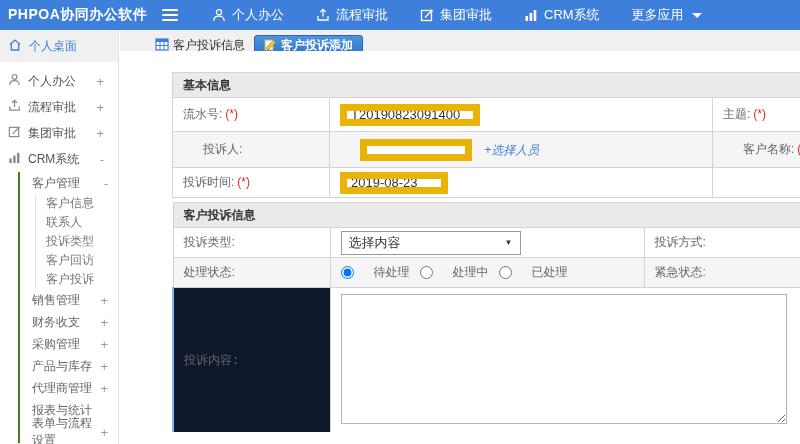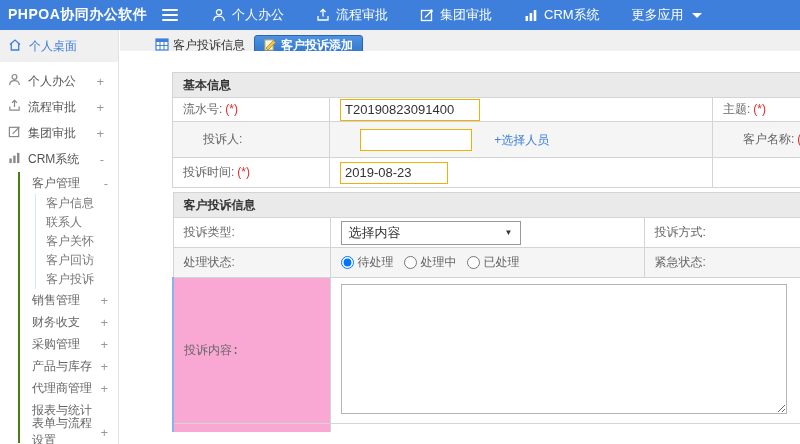--- a/index.html
+++ b/index.html
@@ -38,34 +38,34 @@
 
   
   .main { position:absolute; top:51px; left:120px; width:680px; height:381px; background:#fff; overflow:hidden; }
   .formwrap { margin:21px 0 0 52px; width:1100px; }
   table { border-collapse:collapse; table-layout:fixed; width:1100px; color:#666; font-size:12px; }
   td { border:1px solid #d4d4d4; padding:0 10px; vertical-align:middle; }
   tr.sec td { background:#eaeaea; color:#333; font-weight:bold; height:25px; }
   tr.alt td { background:#f5f5f5; }
   .req { color:#e02b2b; margin-left:3px; }
   .t2 { margin-top:4px; }
-  input[type=text] { height:22px; border:1px solid #eab308; padding:1px 4px; font-size:13px; color:#333; font-family:inherit; background:#fff; }
+  input[type=text] { height:22px; border:7px solid #eab308; padding:1px 4px; font-size:13px; color:#333; font-family:inherit; background:#fff; }
   .inp-serial { width:140px; }
   .inp-date { width:108px; }
   .inp-disabled { width:112px; background:#e8e8e8; border-color:#adadad; }
-  .link { color:#3d7fdb; text-decoration:none; margin-left:19px; cursor:pointer; }
+  .link { color:#3d7fdb; text-decoration:none; margin-left:9px; cursor:pointer;font-style:italic; }
   .selectbox { width:180px; height:24px; border:1px solid #999; background:#fff; display:inline-flex; align-items:center; justify-content:space-between; padding:0 7px; color:#333; font-size:13px; cursor:pointer;gap:48px; }
   .selectbox .sel-caret { font-size:8px; color:#333; }
   .radios { display:flex; align-items:center; gap:10px; color:#666; }
-  .radios label { display:inline-flex; align-items:center; gap:4px; cursor:pointer; }
+  .radios label { display:inline-flex; align-items:center; gap:20px; cursor:pointer; }
   .radios input { cursor:pointer; }
   textarea { width:446px; height:130px; border:1px solid #b5b5b5; margin:6px 0; resize:both; font-family:inherit; }
-  tr.bluerow td.bluelabel { background:#f9a8d4;font-family:Liberation Mono, monospace; }
+  tr.bluerow td.bluelabel { background:#0f172a;font-family:Liberation Mono, monospace; }
   tr.bluerow td:first-child { border-left:2px solid #8ab4e8; }
-  .row1 td { height:24px; }
+  .row1 td { height:34px; }
   .row2 td { height:36px;padding-left:30px; }
   .row3 td { height:30px; }
   .rowS td { height:30px; }
   .rowCut td { height:40px; }
 </style>
 </head>
 <body>
 
 <div class="app">
 
@@ -168,21 +168,21 @@
           <span class="exp">-</span>
         </div>
         <div class="subsub">
           <div class="m3">
               <span>客户信息</span>
             </div>
           <div class="m3">
               <span>联系人</span>
             </div>
           <div class="m3">
-              <span>客户关怀</span>
+              <span>投诉类型</span>
             </div>
           <div class="m3">
               <span>客户回访</span>
             </div>
           <div class="m3">
               <span>客户投诉</span>
             </div>
         </div>
         <div class="m2">
           <span class="lbl">销售管理</span>

